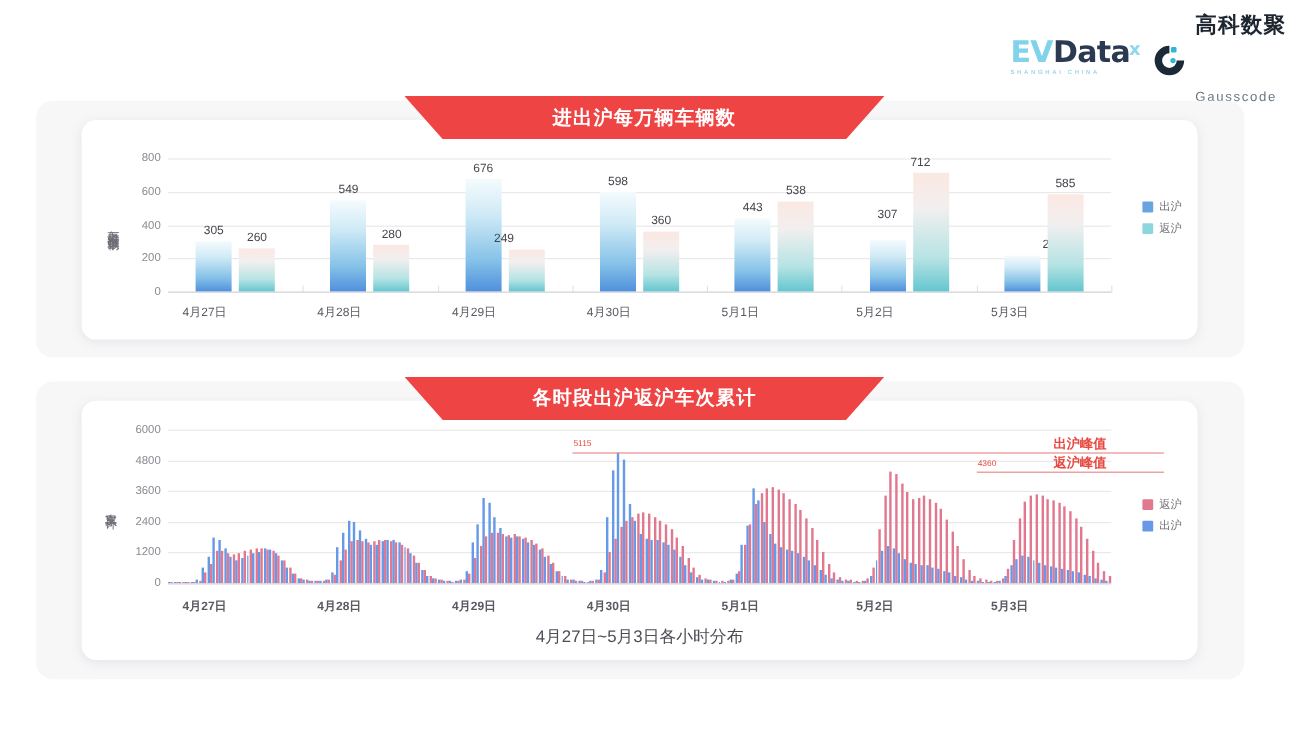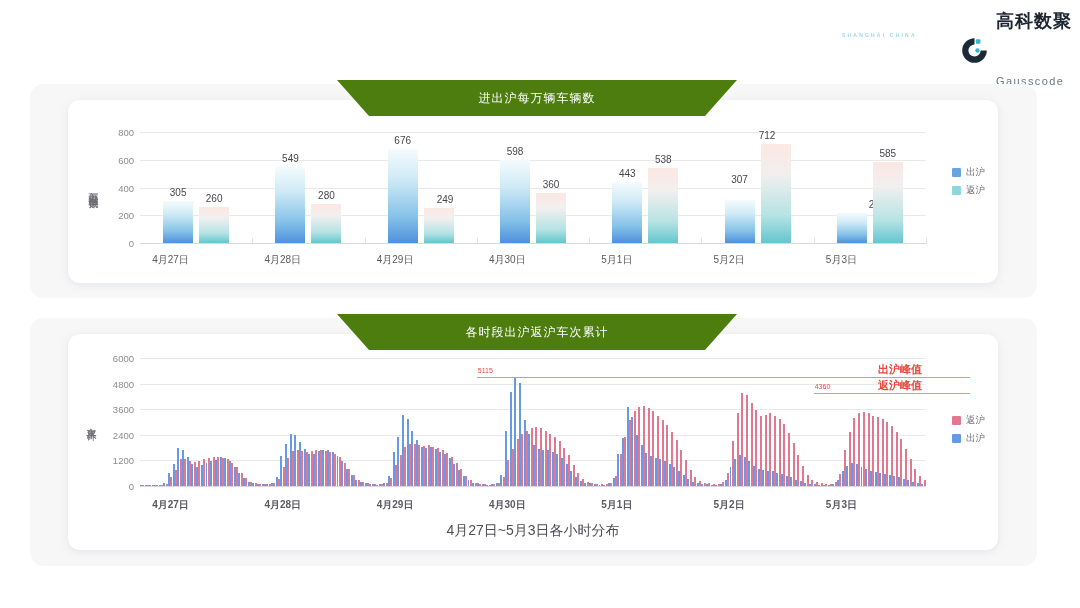--- a/index.html
+++ b/index.html
@@ -55,23 +55,23 @@
     position:absolute;
     background:#ffffff;
     border-radius:12px;
     box-shadow:0 2px 9px rgba(120,125,140,.14);
   }
 
   
   .banner{
     position:absolute;
     height:36px;
-    background:#4d7c0f;
+    background:#ef4444;
     color:#ffffff;
-    font-size:12px;font-weight:normal;
+    font-size:16px;font-weight:bold;
     letter-spacing:1px;
     display:flex;align-items:center;justify-content:center;
     clip-path:polygon(0 0,100% 0,92% 100%,8% 100%);
     z-index:5;
   }
 
   
   .plot{position:absolute;}
   .gridline{
     position:absolute;left:0;height:1px;background:#e9e9ec;
@@ -141,20 +141,24 @@
     text-align:center;width:100%;
   }
 </style>
 </head>
 <body>
 
 <div class="header">
   <div class="logos">
 
     <div class="evdata">
+      <div class="evdata-main">
+        <span class="ev-part">EV</span><span class="data-part">Data</span>
+        <span class="evdata-x">x</span>
+      </div>
       <div class="evdata-sub">SHANGHAI CHINA</div>
     </div>
 
     <div class="gauss">
       <div class="gauss-mark">
         <svg width="29" height="29" viewBox="0 0 29 29">
           <path d="M14.5 2.2A12.3 12.3 0 1 0 26.8 14.5h-6.2a6.1 6.1 0 1 1-6.1-6.1V2.2z" fill="#1b2a36"></path>
           <rect x="15.8" y="3.2" width="4.6" height="4.6" rx="1.1" fill="#2fb7d4"></rect>
           <rect x="15.3" y="12.3" width="4.4" height="4.4" rx="2.2" fill="#2fb7d4"></rect>
         </svg>
@@ -195,21 +199,21 @@
     <div style="position: absolute; left: 296.571px; top: 138px; width: 1px; height: 6px; background: rgb(227, 227, 231);"></div>
     <div class="bar1 out" style="left: 207.429px; top: 66.8263px; width: 30px; height: 76.1737px;"></div>
     <div class="barval" style="left: 198.429px; top: 52.8263px; width: 48px;">549</div>
     <div class="bar1 back" style="left: 243.429px; top: 104.15px; width: 30px; height: 38.85px;"></div>
     <div class="barval" style="left: 234.429px; top: 90.15px; width: 48px;">280</div>
     <div class="xtick" style="left: 196.429px; top: 153px; width: 88px;">4月28日</div>
     <div style="position: absolute; left: 408.857px; top: 138px; width: 1px; height: 6px; background: rgb(227, 227, 231);"></div>
     <div class="bar1 out" style="left: 319.714px; top: 49.205px; width: 30px; height: 93.795px;"></div>
     <div class="barval" style="left: 310.714px; top: 35.205px; width: 48px;">676</div>
     <div class="bar1 back" style="left: 355.714px; top: 108.451px; width: 30px; height: 34.5487px;"></div>
-    <div class="barval" style="left: 353px; top: 94.4512px; width: 48px;">249</div>
+    <div class="barval" style="left: 328px; top: 94.4512px; width: 48px;">249</div>
     <div class="xtick" style="left: 308.714px; top: 153px; width: 88px;">4月29日</div>
     <div style="position: absolute; left: 521.143px; top: 138px; width: 1px; height: 6px; background: rgb(227, 227, 231);"></div>
     <div class="bar1 out" style="left: 432px; top: 60.0275px; width: 30px; height: 82.9725px;"></div>
     <div class="barval" style="left: 423px; top: 46.0275px; width: 48px;">598</div>
     <div class="bar1 back" style="left: 468px; top: 93.05px; width: 30px; height: 49.95px;"></div>
     <div class="barval" style="left: 459px; top: 79.05px; width: 48px;">360</div>
     <div class="xtick" style="left: 421px; top: 153px; width: 88px;">4月30日</div>
     <div style="position: absolute; left: 633.429px; top: 138px; width: 1px; height: 6px; background: rgb(227, 227, 231);"></div>
     <div class="bar1 out" style="left: 544.286px; top: 81.5337px; width: 30px; height: 61.4662px;"></div>
     <div class="barval" style="left: 535.286px; top: 67.5337px; width: 48px;">443</div>

